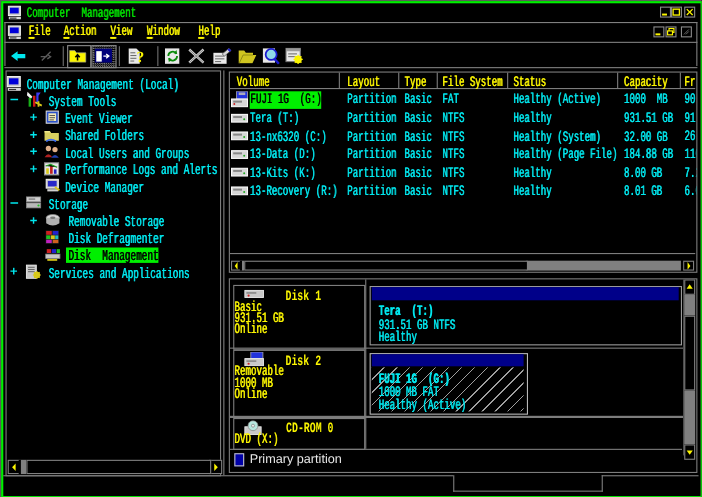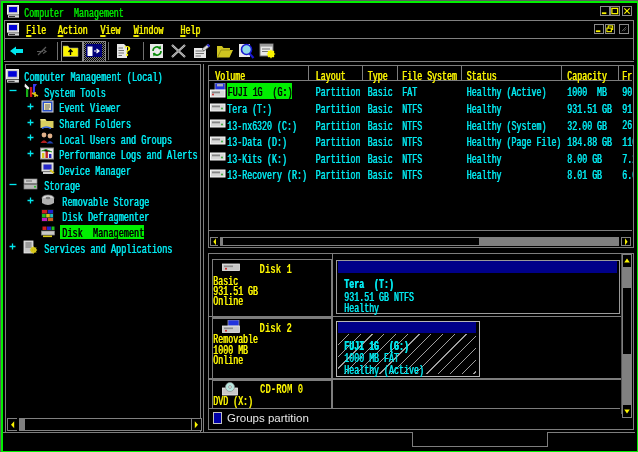--- a/index.html
+++ b/index.html
@@ -424,17 +424,17 @@
 <div class="t" style="left:344px;top:278.4px;color:#00e7ee;font-weight:bold;">Tera  (T:)</div>
 <div class="t" style="left:344px;top:290.5px;color:#00e7ee;">931.51 GB NTFS</div>
 <div class="t" style="left:344px;top:301.6px;color:#00e7ee;">Healthy</div>
 <div style="position:absolute;left:336px;top:320.5px;width:141.5px;height:54px;border:1px solid #b8b8b8;"></div>
 <div style="position:absolute;left:337.5px;top:322px;width:138.5px;height:10.5px;background:#000089;"></div>
 <div style="position:absolute;left:337.5px;top:333.5px;width:138.5px;height:40px;background:repeating-linear-gradient(135deg, transparent 0 7.4px, #9f9f9f 7.4px 8.3px);"></div>
 <div class="t" style="left:344px;top:339.8px;color:#00e7ee;font-weight:bold;">FUJI 1G  (G:)</div>
 <div class="t" style="left:344px;top:352.3px;color:#00e7ee;">1000 MB FAT</div>
 <div class="t" style="left:344px;top:363.8px;color:#00e7ee;">Healthy (Active)</div>
 <div style="position:absolute;left:213px;top:412px;width:7px;height:9.5px;background:#0000a8;border:1px solid #c0c0c0;"></div>
-<div class="ts" style="left:227px;top:411.5px;color:#e8e8e8;">Groups partition</div>
+<div class="ts" style="left:227px;top:411.5px;color:#e8e8e8;">Primary partition</div>
 <div style="position:absolute;left:3px;top:431.5px;width:409px;height:1px;background:#7d7d7d;"></div>
 <div style="position:absolute;left:547px;top:431.5px;width:88px;height:1px;background:#7d7d7d;"></div>
 <div style="position:absolute;left:412px;top:431.5px;width:1px;height:15px;background:#7d7d7d;"></div>
 <div style="position:absolute;left:547px;top:431.5px;width:1px;height:15px;background:#7d7d7d;"></div>
 <div style="position:absolute;left:412px;top:445.5px;width:136px;height:1px;background:#7d7d7d;"></div>
 </body></html>

